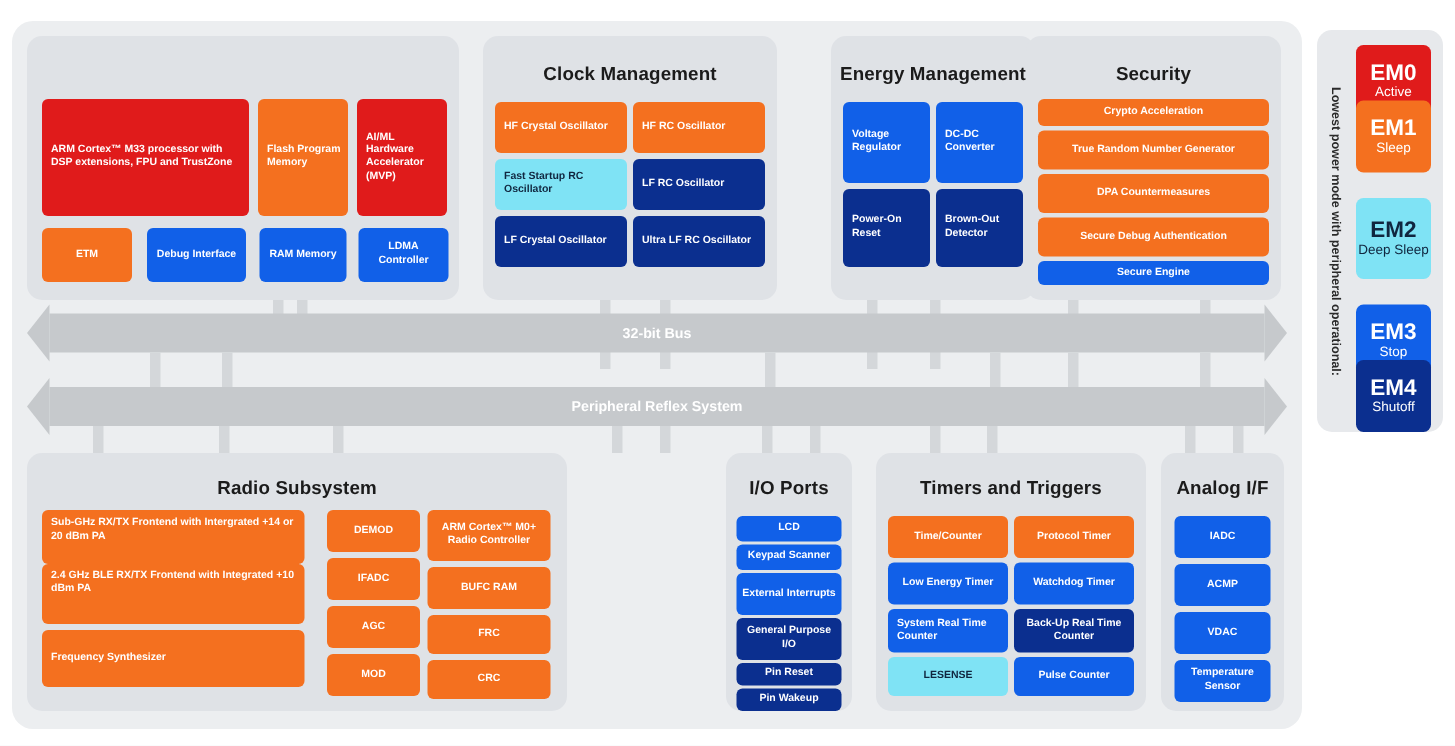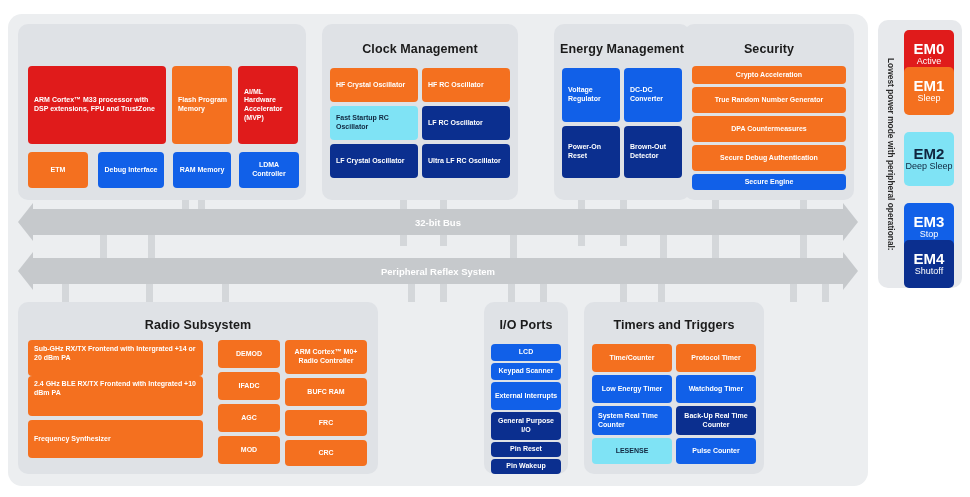--- a/index.html
+++ b/index.html
@@ -210,20 +210,27 @@
     <div class="blk orange" style="left:8px; top:42px; width:80px; height:28px;">Time/Counter</div>
     <div class="blk orange" style="left:92px; top:42px; width:80px; height:28px;">Protocol Timer</div>
     <div class="blk blue" style="left:8px; top:73px; width:80px; height:28px;">Low Energy Timer</div>
     <div class="blk blue" style="left:92px; top:73px; width:80px; height:28px;">Watchdog Timer</div>
     <div class="blk blue left" style="left:8px; top:104px; width:80px; height:29px;">System Real Time Counter</div>
     <div class="blk navy" style="left:92px; top:104px; width:80px; height:29px;">Back-Up Real Time Counter</div>
     <div class="blk cyan" style="left:8px; top:136px; width:80px; height:26px;">LESENSE</div>
     <div class="blk blue" style="left:92px; top:136px; width:80px; height:26px;">Pulse Counter</div>
   </div>
 
+  <div class="group" style="left:774px; top:302px; width:82px; height:172px;">
+    <div class="group-title" style="margin-top:16px;">Analog I/F</div>
+    <div class="blk blue" style="left:9px; top:42px; width:64px; height:28px;">IADC</div>
+    <div class="blk blue" style="left:9px; top:74px; width:64px; height:28px;">ACMP</div>
+    <div class="blk blue" style="left:9px; top:106px; width:64px; height:28px;">VDAC</div>
+    <div class="blk blue" style="left:9px; top:138px; width:64px; height:28px;">Temperature Sensor</div>
+  </div>
 
   <div class="em-panel">
     <div class="em-label">Lowest power mode with peripheral operational:</div>
 
     <div class="em-box red" style="top:10px; height:48px;">
       <span class="em-code">EM0</span>
       <span class="em-state">Active</span>
     </div>
     <div class="em-box orange" style="top:47px; height:48px;">
       <span class="em-code">EM1</span>

